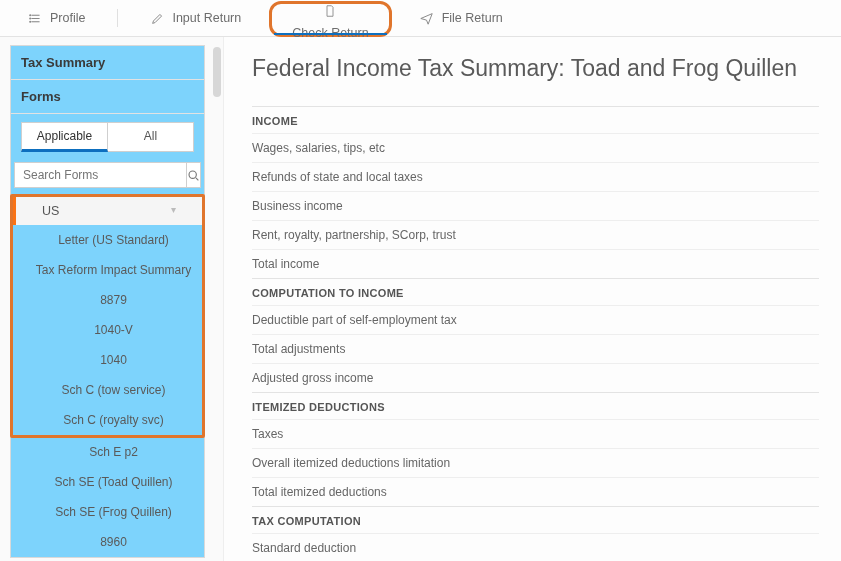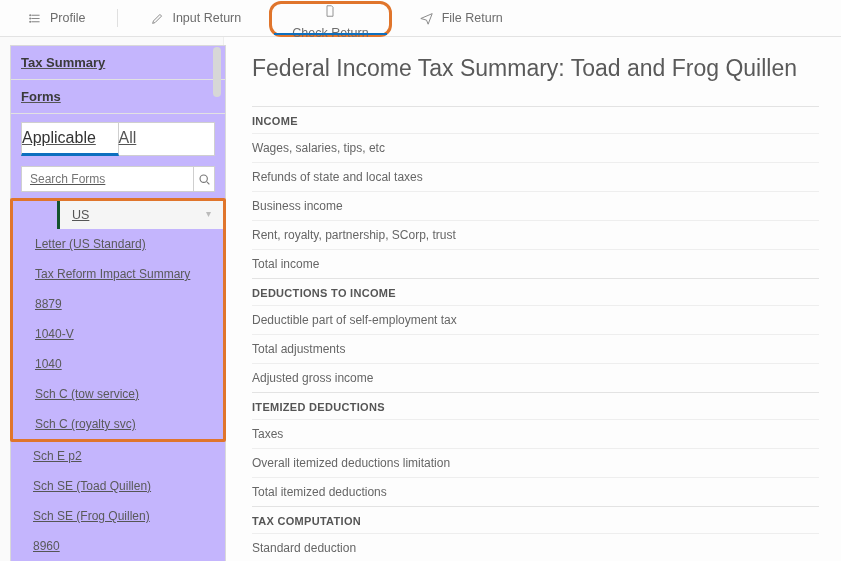--- a/index.html
+++ b/index.html
@@ -55,42 +55,42 @@
 
   .layout { display: flex; height: calc(561px - 37px); }
   .sidebar {
     width: 224px;
     border-right: 1px solid #eee;
     background: #fafafa;
     padding: 8px 0 0 10px;
     position: relative;
   }
   .panel {
-    background: #c4b5fd;
+    background: #7dd3fc;
     border: 1px solid #d9d9d9;
-    width: 216px;
-    text-decoration: underline;
+    width: 195px;
   }
   .panel .hd {
     padding: 9px 10px;
     font-weight: 700;
     font-size: 13px;
     color: #3a3a3a;
     border-bottom: 1px solid #e2e2e2;
   }
   .tabs2 {
     display: flex;
     padding: 8px 10px 2px 10px;
     gap: 0;
   }
   .tabs2 .t {
     flex: 1;
     border: 1px solid #cfcfcf;
+    text-align: center;
     padding: 6px 0;
-    font-size: 16px;
+    font-size: 12px;
     color: #555;
     cursor: pointer;
     background: #fff;
   }
   .tabs2 .t.selected {
     border-bottom: 3px solid #0d6fbf;
     color: #333;
   }
   .tabs2 .t + .t { border-left: none; }
   .search-row {
@@ -114,38 +114,38 @@
     display: flex;
     align-items: center;
     justify-content: center;
     background: #fff;
     cursor: pointer;
   }
   .tree {
     border-top: 1px solid #e2e2e2;
   }
   .tree .grp {
-    padding: 7px 12px;
+    padding: 7px 26px;
     font-size: 12.5px;
     color: #555;
-    border-left: 3px solid #14532d;
+    border-left: 3px solid #f97316;
     background: #f5f5f5;
     position: relative;
     cursor: pointer;
-    margin-left: 44px;
   }
   .tree .grp .chev { float: right; color:#bbb; font-size:10px; }
   .tree .item {
     padding: 8px 10px 8px 22px;
     font-size: 12px;
     color: #5a5a5a;
     cursor: pointer;
     white-space: nowrap;
     overflow: hidden;
     text-overflow: ellipsis;
+    text-align: center;
   }
   .tree .hl-box {
     border: 3px solid #e0752c;
     border-radius: 2px;
     margin: -1px;
   }
   .scrollbar-stub {
     position: absolute;
     right: 2px;
     top: 10px;
@@ -271,21 +271,21 @@
   <div class="main">
     <h1>Federal Income Tax Summary: Toad and Frog Quillen</h1>
 
     <div class="section">INCOME</div>
     <div class="row">Wages, salaries, tips, etc</div>
     <div class="row">Refunds of state and local taxes</div>
     <div class="row">Business income</div>
     <div class="row">Rent, royalty, partnership, SCorp, trust</div>
     <div class="row">Total income</div>
 
-    <div class="section">DEDUCTIONS TO INCOME</div>
+    <div class="section">COMPUTATION TO INCOME</div>
     <div class="row">Deductible part of self-employment tax</div>
     <div class="row">Total adjustments</div>
     <div class="row">Adjusted gross income</div>
 
     <div class="section">ITEMIZED DEDUCTIONS</div>
     <div class="row">Taxes</div>
     <div class="row">Overall itemized deductions limitation</div>
     <div class="row">Total itemized deductions</div>
 
     <div class="section">TAX COMPUTATION</div>

